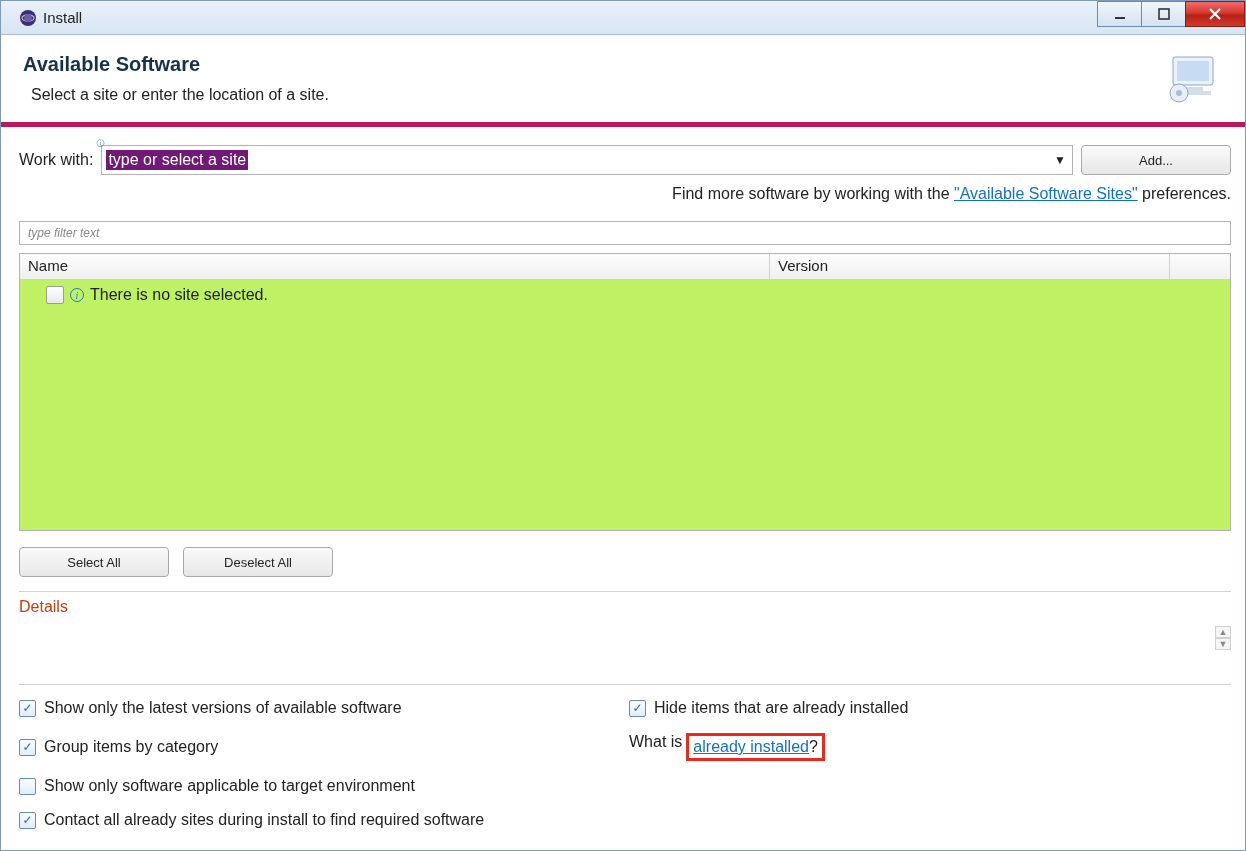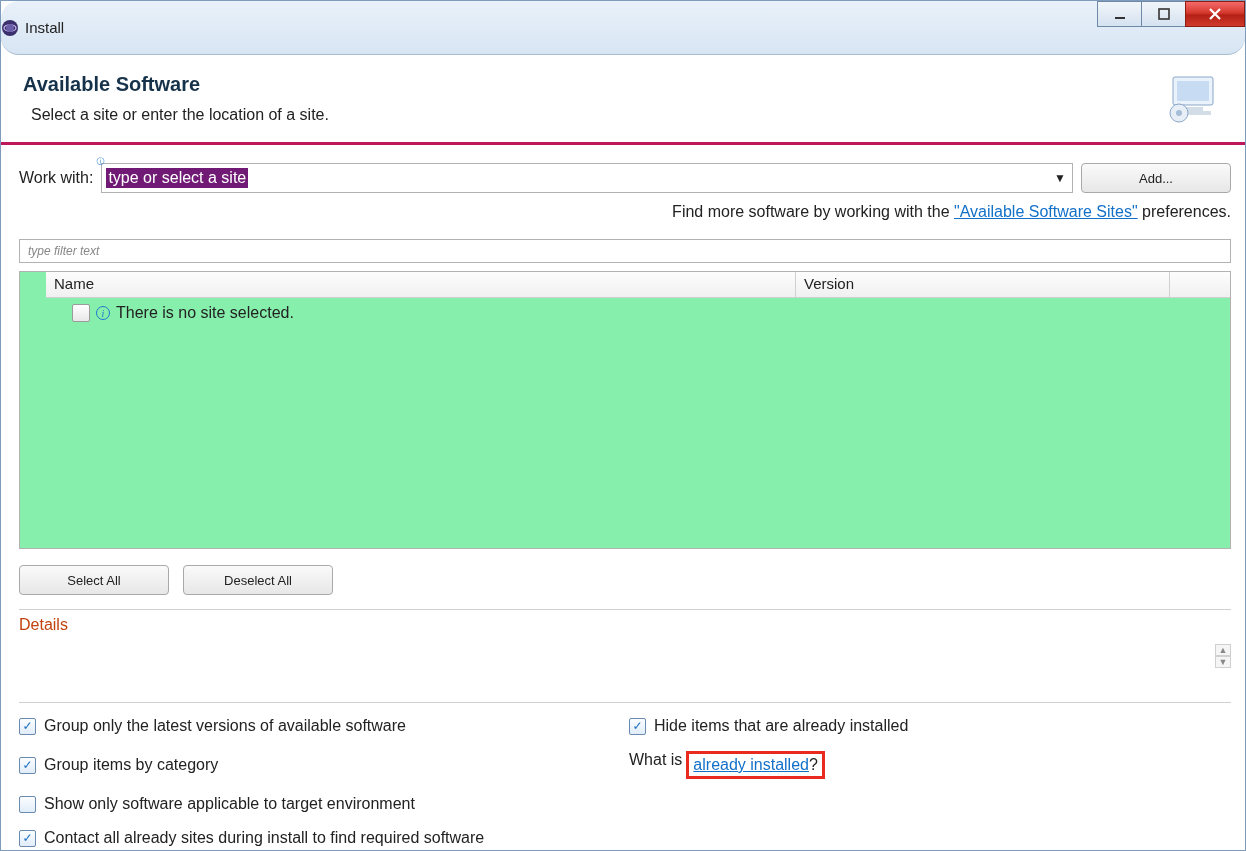--- a/index.html
+++ b/index.html
@@ -12,28 +12,27 @@
   overflow: hidden;
 }
 .window {
   width: 1246px;
   height: 851px;
   background: #fff;
   border: 1px solid #7e9bbb;
   position: relative;
 }
 .titlebar {
-  height: 54px;
+  height: 34px;
   background: linear-gradient(#e9f1f9, #d7e5f3);
   border-bottom: 1px solid #a8bcd2;
   display: flex;
   align-items: center;
-  padding: 0 0 0 0;
-  position: relative;
-  border-radius: 18px;
+  padding: 0 0 0 18px;
+  position: relative;
 }
 .titlebar .app-icon {
   width: 18px; height: 18px; margin-right: 6px;
   display: inline-flex; align-items: center; justify-content: center;
 }
 .titlebar .title { color: #222; font-size: 15px; }
 .win-controls {
   position: absolute;
   right: 0; top: 0;
   display: flex;
@@ -50,21 +49,21 @@
 .win-btn.close {
   width: 60px;
   background: linear-gradient(#f56a6a, #d43a2e 45%, #b52015 55%, #cf3a2c);
   border: 1px solid #8a1c10;
   color: #fff;
   font-size: 16px;
   font-weight: bold;
   border-top-right-radius: 0;
 }
 .header-section {
-  border-bottom: 3px solid #be185d;
+  border-bottom: 5px solid #be185d;
   padding: 18px 20px 18px 22px;
   background: #fff;
   display: flex;
   justify-content: space-between;
   align-items: flex-start;
   gap: 28px;
 }
 .header-left h1 {
   font-size: 20px;
   font-weight: bold;
@@ -142,24 +141,23 @@
   font-size: 12px;
   color: #888;
   font-style: italic;
   background: #fff;
 }
 .filter-input::placeholder { color: #888; font-style: italic; }
 .tree-table {
   border: 1px solid #b2b2b2;
   margin-top: 8px;
   height: 278px;
-  background: #86efac;
+  background: #bef264;
   display: flex;
   flex-direction: column;
-  padding-left: 26px;
 }
 .tree-header {
   display: flex;
   background: linear-gradient(#fdfdfd, #f0f0f0);
   border-bottom: 1px solid #d0d0d0;
   height: 26px;
   font-size: 15px;
   color: #222;
 }
 .col-name { flex: 0 0 750px; padding: 3px 8px; border-right: 1px solid #d0d0d0; }
@@ -315,21 +313,21 @@
         <div class="spinner">
           <span>▲</span>
           <span>▼</span>
         </div>
       </div>
     </div>
 
     <div class="options">
       <div class="opt-item">
         <span class="chk">✓</span>
-        <span>Group only the latest versions of available software</span>
+        <span>Show only the latest versions of available software</span>
       </div>
       <div class="opt-item">
         <span class="chk">✓</span>
         <span>Hide items that are already installed</span>
       </div>
       <div class="opt-item">
         <span class="chk">✓</span>
         <span>Group items by category</span>
       </div>
       <div class="whatis">

